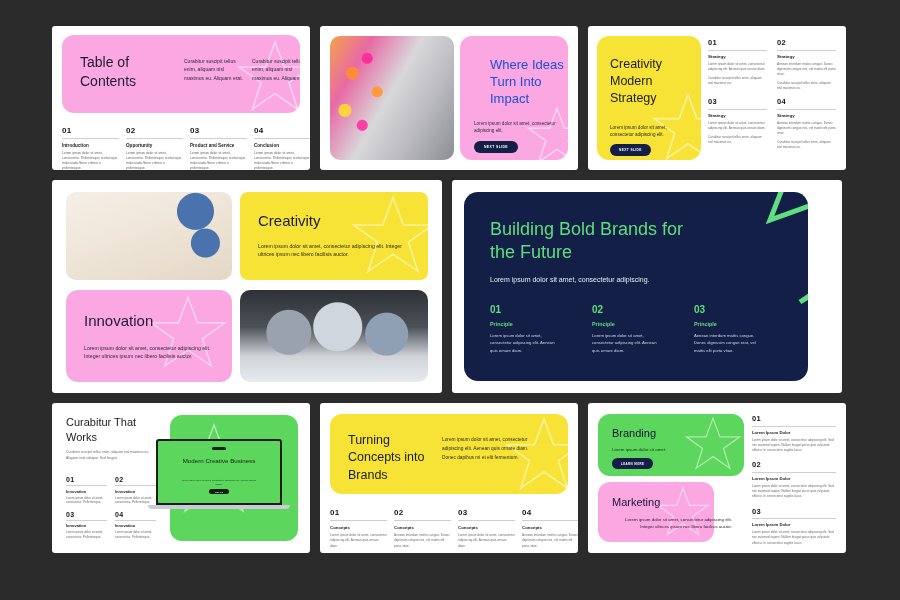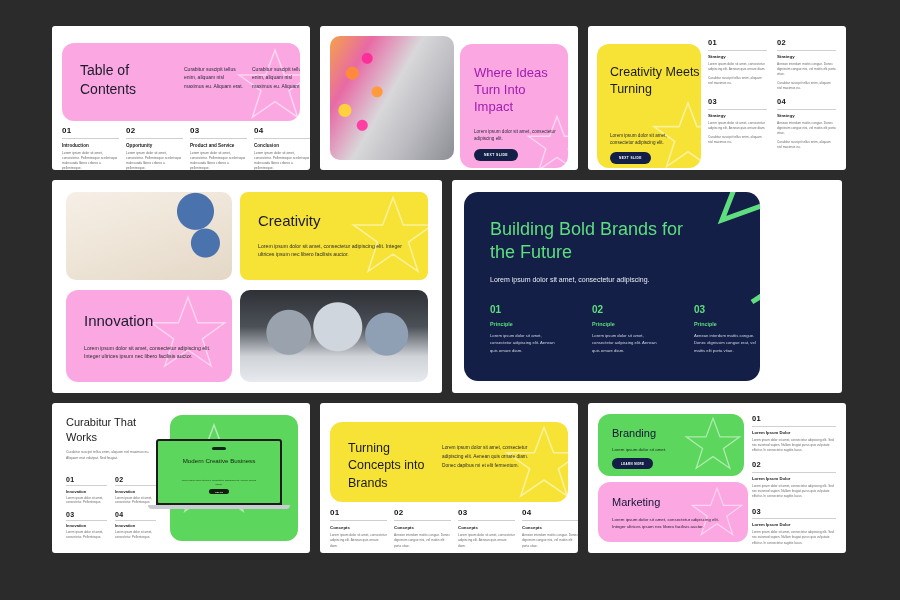--- a/index.html
+++ b/index.html
@@ -21,21 +21,21 @@
     border-radius: 3px;
     position: relative;
     overflow: hidden;
     flex: none;
   }
   .r1 .slide { width: 258px; height: 144px; }
   .r2 .slide { width: 390px; height: 213px; }
   .r3 .slide { width: 258px; height: 150px; }
 
   
-  .panel { position: absolute; border-radius: 12px; overflow: hidden; margin-top: 8px; }
+  .panel { position: absolute; border-radius: 12px; overflow: hidden; }
   .photo { position:absolute; border-radius: 10px; overflow:hidden; }
   .star {
     position: absolute;
     pointer-events: none;
     opacity: .5;
   }
   .num { font-weight: 700; color: #141414; letter-spacing: .3px; }
   .subh { font-weight: 700; color: #1b1b1b; }
   .body { color: #3a3a3a; line-height: 1.55; }
 
@@ -54,21 +54,21 @@
   .s1 .toc { position:absolute; left:10px; top:100px; display:flex; gap:7px; }
   .s1 .toc > div { width:57px; }
   .s1 .toc .num { font-size:8px; }
   .s1 .rule { height:1px; background:#cfcfcf; margin:3px 0 4px; }
   .s1 .toc .subh { font-size:4.6px; margin-bottom:3px; }
   .s1 .toc .body { font-size:3.3px; color:#6a6a6a; }
 
   
   .s2 .photo { left:10px; top:10px; width:124px; height:124px; }
   .s2 .rp { left:140px; top:10px; width:108px; height:124px; background:#fba8e2; border-radius:12px; }
-  .s2 h1 { position:absolute; left:14px; top:20px; font-size:13px; font-weight:400; color:#a21caf; line-height:1.32; }
+  .s2 h1 { position:absolute; left:30px; top:20px; font-size:13px; font-weight:400; color:#1d4ed8; line-height:1.32; }
   .s2 .body { position:absolute; left:14px; top:84px; width:82px; font-size:4.6px; color:#2d2d3d; }
   .s2 .pill { position:absolute; left:14px; top:105px; font-size:3.4px; padding:4px 10px; }
 
   
   .s3 .hero { left:9px; top:10px; width:104px; height:124px; background:#f7e335; border-radius:12px; }
   .s3 h1 { position:absolute; left:13px; top:20px; font-size:12.5px; font-weight:400; color:#1b1b1b; line-height:1.35; }
   .s3 .body { position:absolute; left:13px; top:88px; width:80px; font-size:4.6px; color:#2d2d2d; }
   .s3 .pill { position:absolute; left:13px; top:108px; font-size:3.2px; padding:4px 9px; }
   .s3 .grid { position:absolute; left:120px; top:12px; width:128px; display:flex; flex-wrap:wrap; gap:6px 10px; }
   .s3 .cell { width:59px; }
@@ -83,21 +83,21 @@
   .s4 .yel { position:absolute; left:188px; top:12px; width:188px; height:88px; background:#f7e335; border-radius:8px; }
   .s4 .pnk { position:absolute; left:14px; top:110px; width:166px; height:92px; background:#fba8e2; border-radius:12px; }
   .s4 .ph2 { left:188px; top:110px; width:188px; height:92px; }
   .s4 h2 { font-size:15px; font-weight:400; color:#1b1b2e; }
   .s4 .yel h2 { position:absolute; left:18px; top:20px; }
   .s4 .pnk h2 { position:absolute; left:18px; top:22px; }
   .s4 .yel .body { position:absolute; left:18px; top:50px; width:152px; font-size:5.2px; color:#2c2c2c; }
   .s4 .pnk .body { position:absolute; left:18px; top:54px; width:134px; font-size:5.2px; color:#2c2c2c; }
 
   
-  .s5 .dk { position:absolute; left:12px; top:12px; width:296px; height:189px; background:#141f47; border-radius:14px; overflow:hidden; }
+  .s5 .dk { position:absolute; left:12px; top:12px; width:344px; height:189px; background:#141f47; border-radius:14px; overflow:hidden; }
   .s5 h1 { position:absolute; left:26px; top:26px; font-size:18px; font-weight:400; color:#5ede7e; line-height:1.3; width:200px; }
   .s5 .lead { position:absolute; left:26px; top:84px; font-size:7px; color:#e7ecf5; }
   .s5 .cols { position:absolute; left:26px; top:112px; display:flex; gap:30px; }
   .s5 .col { width:72px; }
   .s5 .cnum { font-size:10px; font-weight:700; color:#5ede7e; }
   .s5 .cttl { font-size:5.4px; font-weight:700; color:#5ede7e; margin:6px 0 5px; }
   .s5 .cbody { font-size:4.2px; color:#cdd6e6; line-height:1.75; }
 
   
   .s6 h1 { position:absolute; left:14px; top:12px; font-size:11px; font-weight:400; color:#1b1b1b; line-height:1.35; width:92px; }
@@ -124,21 +124,21 @@
   .s7 .body { position:absolute; left:112px; top:22px; width:88px; font-size:4.8px; color:#2b2b2b; line-height:1.85; }
   .s7 .grid { position:absolute; left:10px; top:105px; display:flex; gap:7px; }
   .s7 .cell { width:57px; }
   .s7 .num { font-size:8px; }
   .s7 .rule { height:1px; background:#cfcfcf; margin:3px 0 4px; }
   .s7 .subh { font-size:4.4px; margin-bottom:3px; }
   .s7 .cbody { font-size:3.2px; color:#6d6d6d; line-height:1.65; }
 
   
   .s8 .grn { position:absolute; left:10px; top:11px; width:146px; height:62px; background:#5cd65c; border-radius:12px;padding-left:8px; }
-  .s8 .pnk { position:absolute; left:10px; top:79px; width:150px; height:60px; background:#fba8e2; border-radius:12px; }
+  .s8 .pnk { position:absolute; left:10px; top:79px; width:116px; height:60px; background:#fba8e2; border-radius:12px;text-align:right; }
   .s8 h2 { font-size:11px; font-weight:400; color:#14143a; }
   .s8 .grn h2 { position:absolute; left:14px; top:13px; }
   .s8 .pnk h2 { position:absolute; left:14px; top:14px; }
   .s8 .grn .body { position:absolute; left:14px; top:33px; font-size:4.4px; color:#15301a; }
   .s8 .pnk .body { position:absolute; left:14px; top:34px; width:120px; font-size:4.4px; color:#2a2030; line-height:1.7; }
   .s8 .pill { position:absolute; left:14px; top:44px; font-size:2.9px; padding:3.5px 9px; }
   .s8 .list { position:absolute; left:164px; top:11px; width:84px; }
   .s8 .item { margin-bottom:7px; }
   .s8 .num { font-size:7.5px; }
   .s8 .rule { height:1px; background:#d0d0d0; margin:2.5px 0 3px; }
@@ -220,21 +220,21 @@
         <div class="body">Lorem ipsum dolor sit amet, consectetur adipiscing elit.</div>
         <button class="pill">NEXT SLIDE</button>
       </div>
     </div>
 
     <div class="slide s3">
       <div class="panel hero">
         <svg class="star" style="right:-24px;bottom:-6px;" width="74" height="74" viewBox="0 0 100 100">
             <polygon points="50,4 62,36 96,36 68,56 79,90 50,70 21,90 32,56 4,36 38,36" fill="none" stroke="#ffffff" stroke-width="2.2"></polygon>
           </svg>
-        <h1>Creativity Meets Turning</h1>
+        <h1>Creativity Modern Strategy</h1>
         <div class="body">Lorem ipsum dolor sit amet, consectetur adipiscing elit.</div>
         <button class="pill">NEXT SLIDE</button>
       </div>
       <div class="grid">
         <div class="cell">
           <div class="num">01</div>
           <div class="rule"></div>
           <div class="subh">Strategy</div>
           <div class="body2">Lorem ipsum dolor sit amet, consectetur adipiscing elit. Aenean quis ornare diam.</div>
           <div class="body3">Curabitur suscipit tellus enim, aliquam nisl maximus eu.</div>

